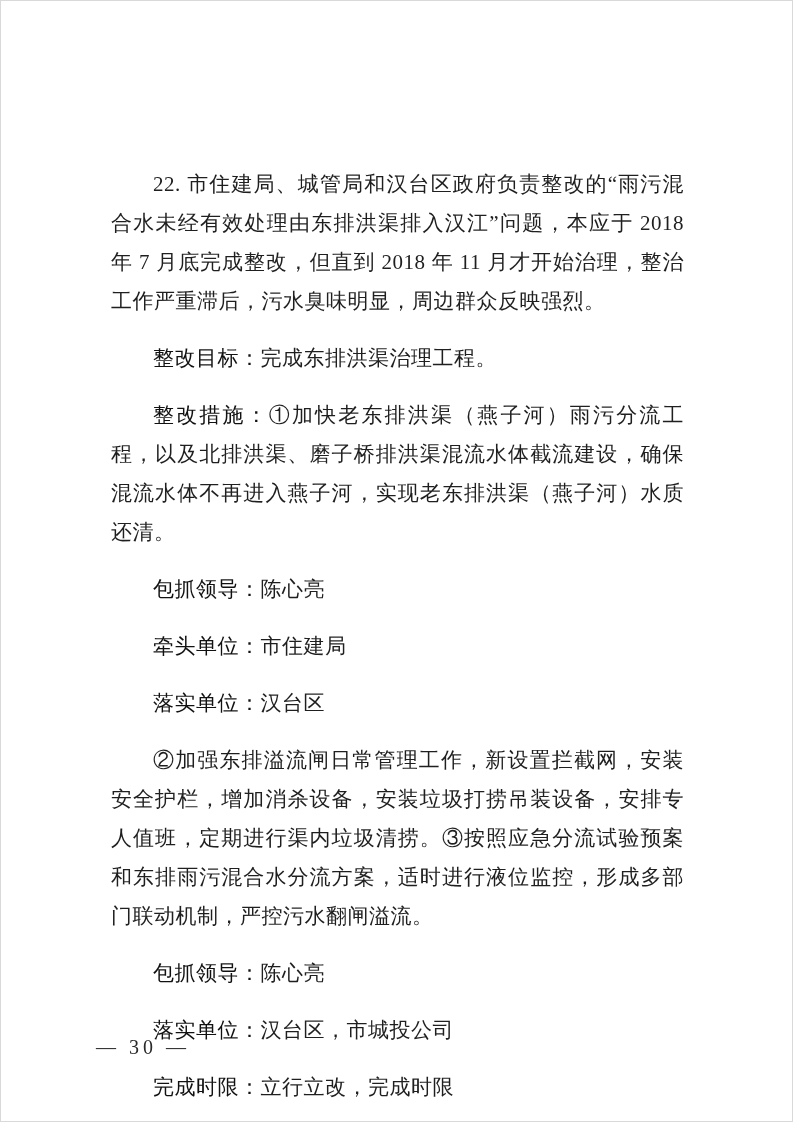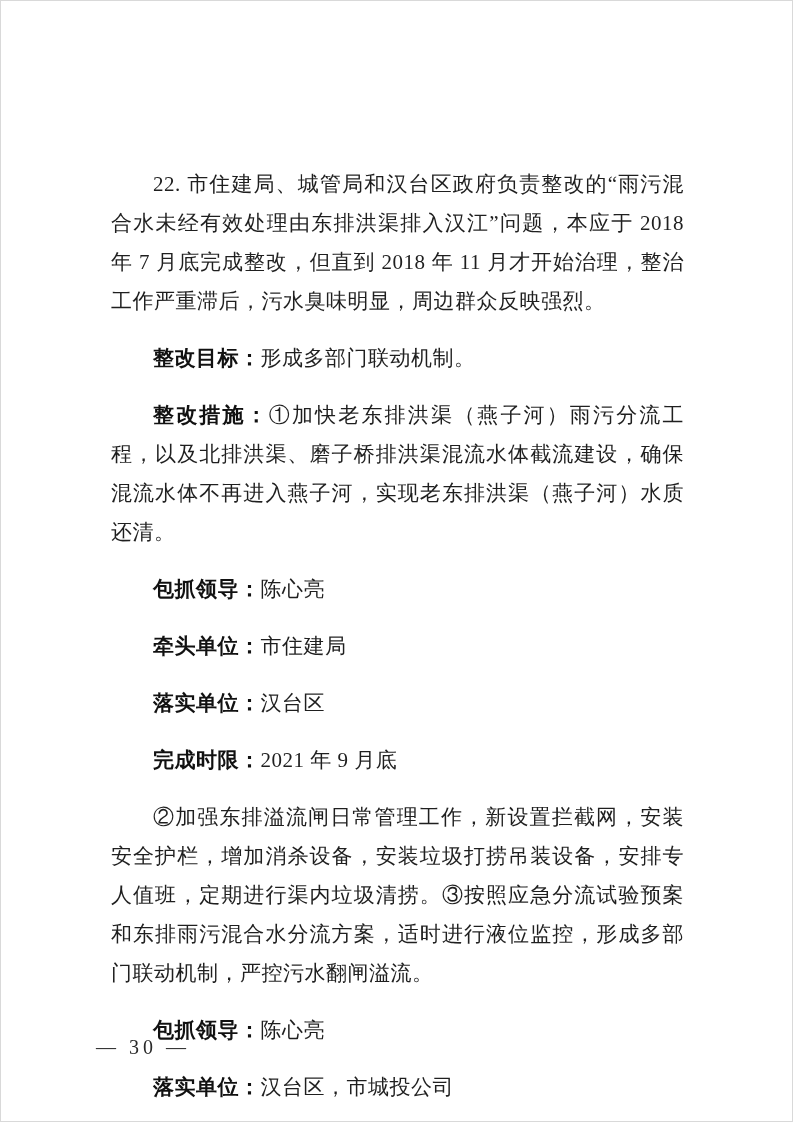--- a/index.html
+++ b/index.html
@@ -29,46 +29,45 @@
     font-size: 21px;
     line-height: 39px;
     text-align: justify;
     text-justify: inter-character;
     text-indent: 2em;
     letter-spacing: 0.5px;
     word-break: break-all;
   }
   .doc-body p .label {
     font-family: "Liberation Sans", "DejaVu Sans", sans-serif;
-    font-weight: 700;
+    font-weight: 400;
     color: #111111;
   }
   .page-footer {
     position: absolute;
     left: 95px;
     top: 1004px;
     font-size: 20px;
     line-height: 36px;
     color: #2a2a2a;
     letter-spacing: 4px;
     font-family: "Liberation Serif", "DejaVu Serif", serif;
     margin-top: 24px;
   }
 </style>
 </head>
 <body>
 
 <div class="page">
   <div class="doc-body">
     <p><span class="label"></span><span>22. 市住建局、城管局和汉台区政府负责整改的“雨污混合水未经有效处理由东排洪渠排入汉江”问题，本应于 2018 年 7 月底完成整改，但直到 2018 年 11 月才开始治理，整治工作严重滞后，污水臭味明显，周边群众反映强烈。</span></p>
-    <p><span class="label">整改目标：</span><span>形成多部门联动机制。</span></p>
+    <p><span class="label">整改目标：</span><span>完成东排洪渠治理工程。</span></p>
     <p><span class="label">整改措施：</span><span>①加快老东排洪渠（燕子河）雨污分流工程，以及北排洪渠、磨子桥排洪渠混流水体截流建设，确保混流水体不再进入燕子河，实现老东排洪渠（燕子河）水质还清。</span></p>
     <p><span class="label">包抓领导：</span><span>陈心亮</span></p>
     <p><span class="label">牵头单位：</span><span>市住建局</span></p>
     <p><span class="label">落实单位：</span><span>汉台区</span></p>
-    <p><span class="label">完成时限：</span><span>2021 年 9 月底</span></p>
     <p><span class="label"></span><span>②加强东排溢流闸日常管理工作，新设置拦截网，安装安全护栏，增加消杀设备，安装垃圾打捞吊装设备，安排专人值班，定期进行渠内垃圾清捞。③按照应急分流试验预案和东排雨污混合水分流方案，适时进行液位监控，形成多部门联动机制，严控污水翻闸溢流。</span></p>
     <p><span class="label">包抓领导：</span><span>陈心亮</span></p>
     <p><span class="label">落实单位：</span><span>汉台区，市城投公司</span></p>
     <p><span class="label">完成时限：</span><span>立行立改，完成时限</span></p>
   </div>
   <div class="page-footer">— 30 —</div>
 </div>
 
 </body></html>

